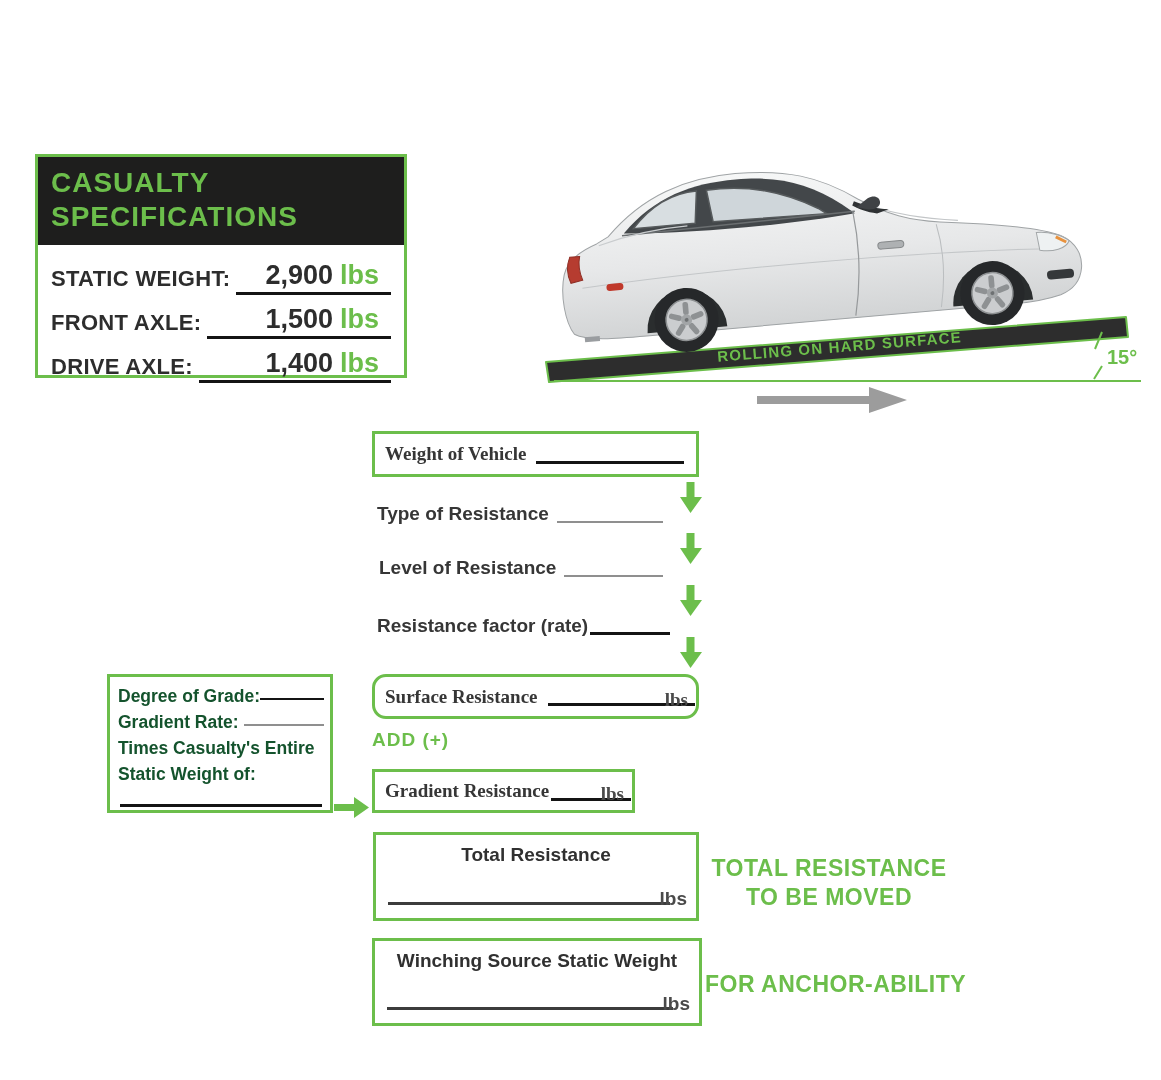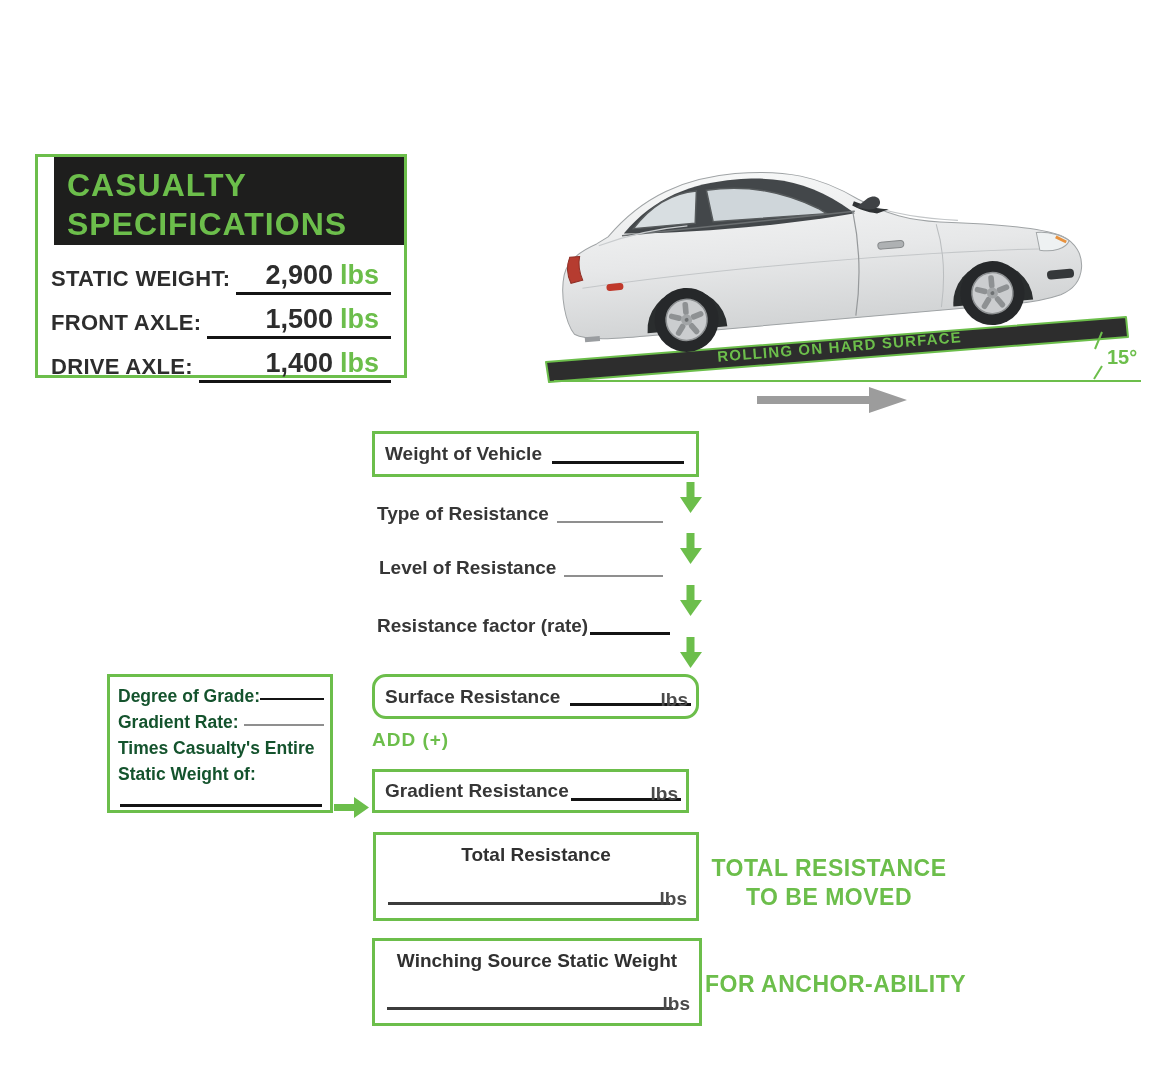--- a/index.html
+++ b/index.html
@@ -15,37 +15,37 @@
   .canvas{position:relative;width:1161px;height:1080px;background:#fff;overflow:hidden;}
 
   
   .title{position:absolute;left:28px;top:56px;font-size:52px;font-weight:800;
          letter-spacing:2px;color:var(--green);white-space:nowrap;}
 
   
   .spec-panel{position:absolute;left:35px;top:154px;width:372px;height:224px;
               border:3px solid var(--green);background:#fff;}
   .spec-header{height:88px;background:var(--panel-black);color:var(--green);
-               font-size:32px;font-weight:800;letter-spacing:1px;line-height:1.22;
-               padding:9px 4px 0 13px;margin-left:16px;}
+               font-size:28px;font-weight:800;letter-spacing:1px;line-height:1.22;
+               padding:9px 4px 0 13px;}
   .spec-body{padding:6px 13px 0 13px;text-align:center;}
   .spec-row{display:flex;align-items:flex-end;margin-top:7px;height:37px;}
   .spec-label{font-size:22px;font-weight:800;color:var(--dark);letter-spacing:.3px;
               padding-bottom:3px;white-space:nowrap;}
   .spec-fill{flex:1;margin-left:6px;border-bottom:3px solid var(--ink);
              display:flex;justify-content:flex-end;align-items:flex-end;gap:7px;
              padding:0 12px 1px 0;}
   .spec-value{font-size:27px;font-weight:800;color:var(--dark);}
   .spec-unit{font-size:27px;font-weight:800;color:var(--green);}
 
   
   .svg-abs{position:absolute;}
 
   
-  .gbox{position:absolute;border:3px solid var(--green);background:#fff;}
+  .gbox{position:absolute;border:3px solid var(--green);background:#fff;font-family:Liberation Serif, serif;}
   .fbox-inner{display:flex;align-items:center;height:100%;padding:0 8px 0 10px;}
   .flabel{font-size:19px;font-weight:700;color:#363636;white-space:nowrap;}
   .fline{flex:1;height:0;border-bottom:3px solid var(--ink);transform:translateY(8px);
          margin-left:10px;margin-right:-32px;}
   .funit{font-size:19px;font-weight:700;color:#4a4a4a;transform:translateY(3px);
          position:relative;padding-left:2px;}
 
   
   .lrow{position:absolute;display:flex;align-items:baseline;}
   .fline2{flex:1;height:0;border-bottom:2.5px solid var(--gray-line);
@@ -243,21 +243,21 @@
     </div>
     <div class="grow">Times Casualty's Entire</div>
     <div class="grow">Static Weight of:</div>
     <div class="grade-bottom-line"></div>
   </div>
 
   <svg class="svg-abs" style="left:334px;top:796px;" width="36" height="23" viewBox="0 0 36 23">
     <polygon points="0,8 20,8 20,1 35,11.5 20,22 20,15 0,15" fill="#6cbe4b"></polygon>
   </svg>
 
-  <div class="gbox" style="left:372px;top:769px;width:317px;height:44px;">
+  <div class="gbox" style="left:372px;top:769px;width:263px;height:44px;">
     <div class="fbox-inner">
       <span class="flabel">Gradient Resistance</span>
       <span class="fline" style="margin-left:2px;"></span>
       <span class="funit">lbs</span>
     </div>
   </div>
 
   <div class="bigbox" style="left:373px;top:832px;width:326px;height:89px;">
     <div class="box-title">Total Resistance</div>
     <div class="bline"></div>

